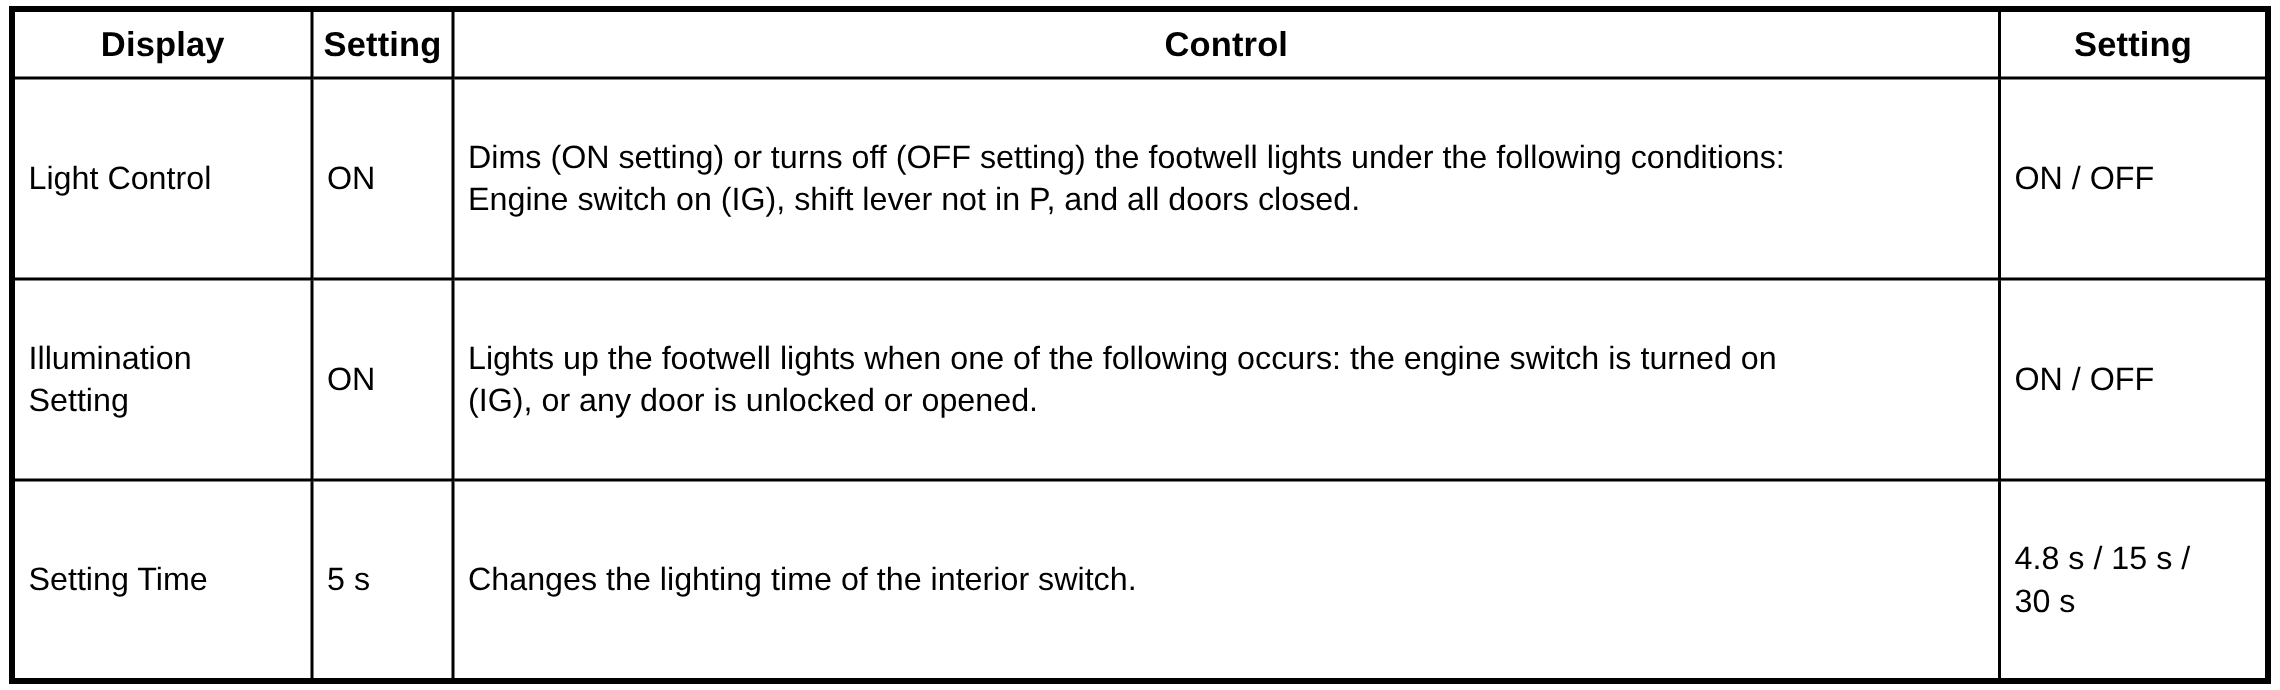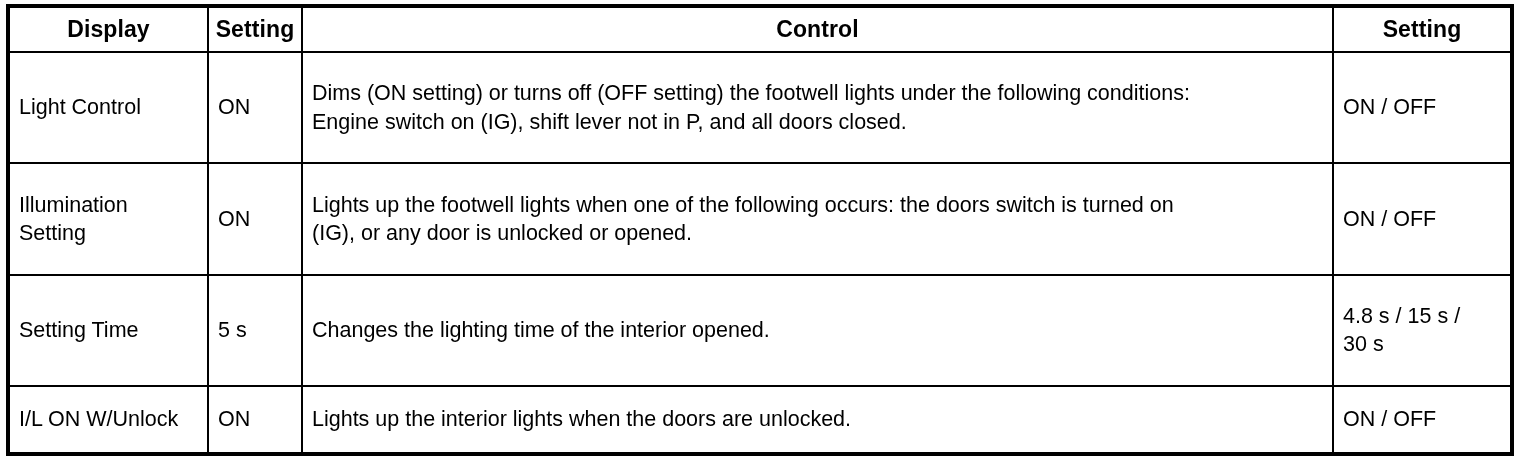--- a/index.html
+++ b/index.html
@@ -127,55 +127,41 @@
 
       <tr class="r2">
         <td class="col-display">
             <span class="cell-text">Illumination
 Setting</span>
           </td>
         <td class="col-default">
             <span class="cell-text">ON</span>
           </td>
         <td class="col-contents">
-            <span class="cell-text">Lights up the footwell lights when one of the following occurs: the doors switch is turned on
+            <span class="cell-text">Lights up the footwell lights when one of the following occurs: the engine switch is turned on
 (IG), or any door is unlocked or opened.</span>
           </td>
         <td class="col-setting">
             <span class="cell-text">ON / OFF</span>
           </td>
       </tr>
 
       <tr class="r3">
         <td class="col-display">
             <span class="cell-text">Setting Time</span>
           </td>
         <td class="col-default">
             <span class="cell-text">5 s</span>
           </td>
         <td class="col-contents">
-            <span class="cell-text">Changes the lighting time of the interior opened.</span>
+            <span class="cell-text">Changes the lighting time of the interior switch.</span>
           </td>
         <td class="col-setting">
             <span class="cell-text">4.8 s / 15 s /
 30 s</span>
           </td>
       </tr>
 
-      <tr class="r4">
-        <td class="col-display">
-            <span class="cell-text">I/L ON W/Unlock</span>
-          </td>
-        <td class="col-default">
-            <span class="cell-text">ON</span>
-          </td>
-        <td class="col-contents">
-            <span class="cell-text">Lights up the interior lights when the doors are unlocked.</span>
-          </td>
-        <td class="col-setting">
-            <span class="cell-text">ON / OFF</span>
-          </td>
-      </tr>
 
 
     </tbody>
   </table>
 </div>
 
 </body></html>

